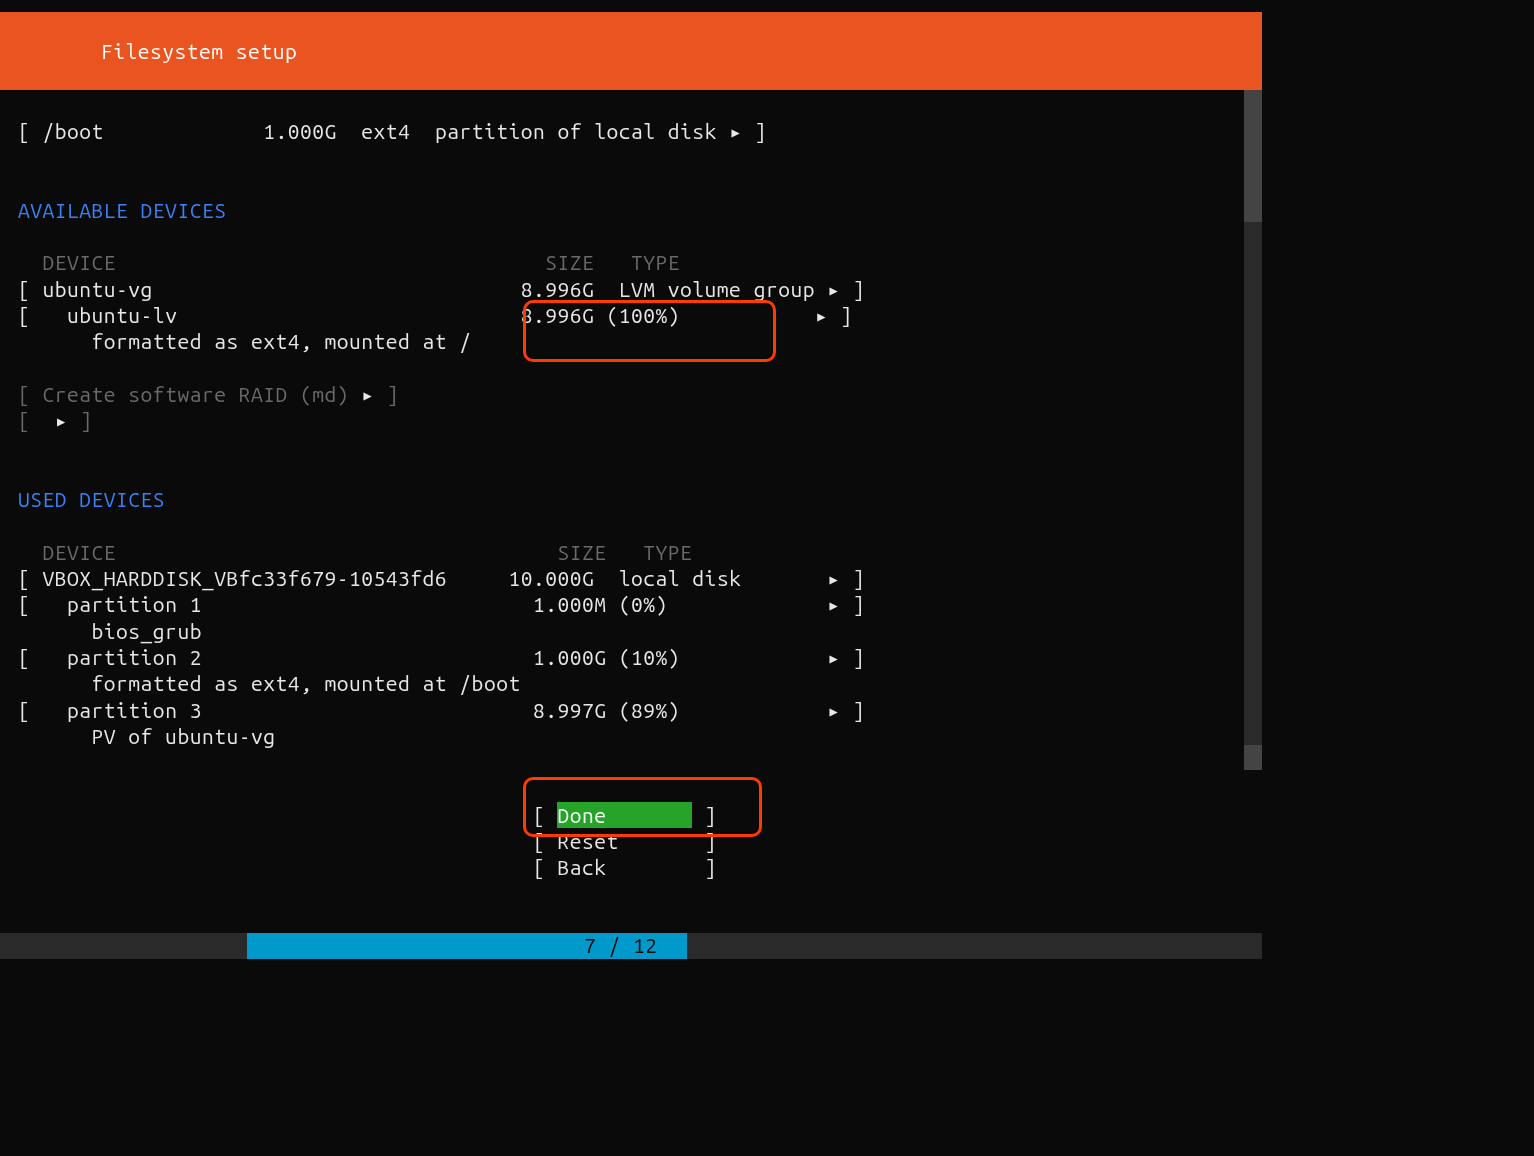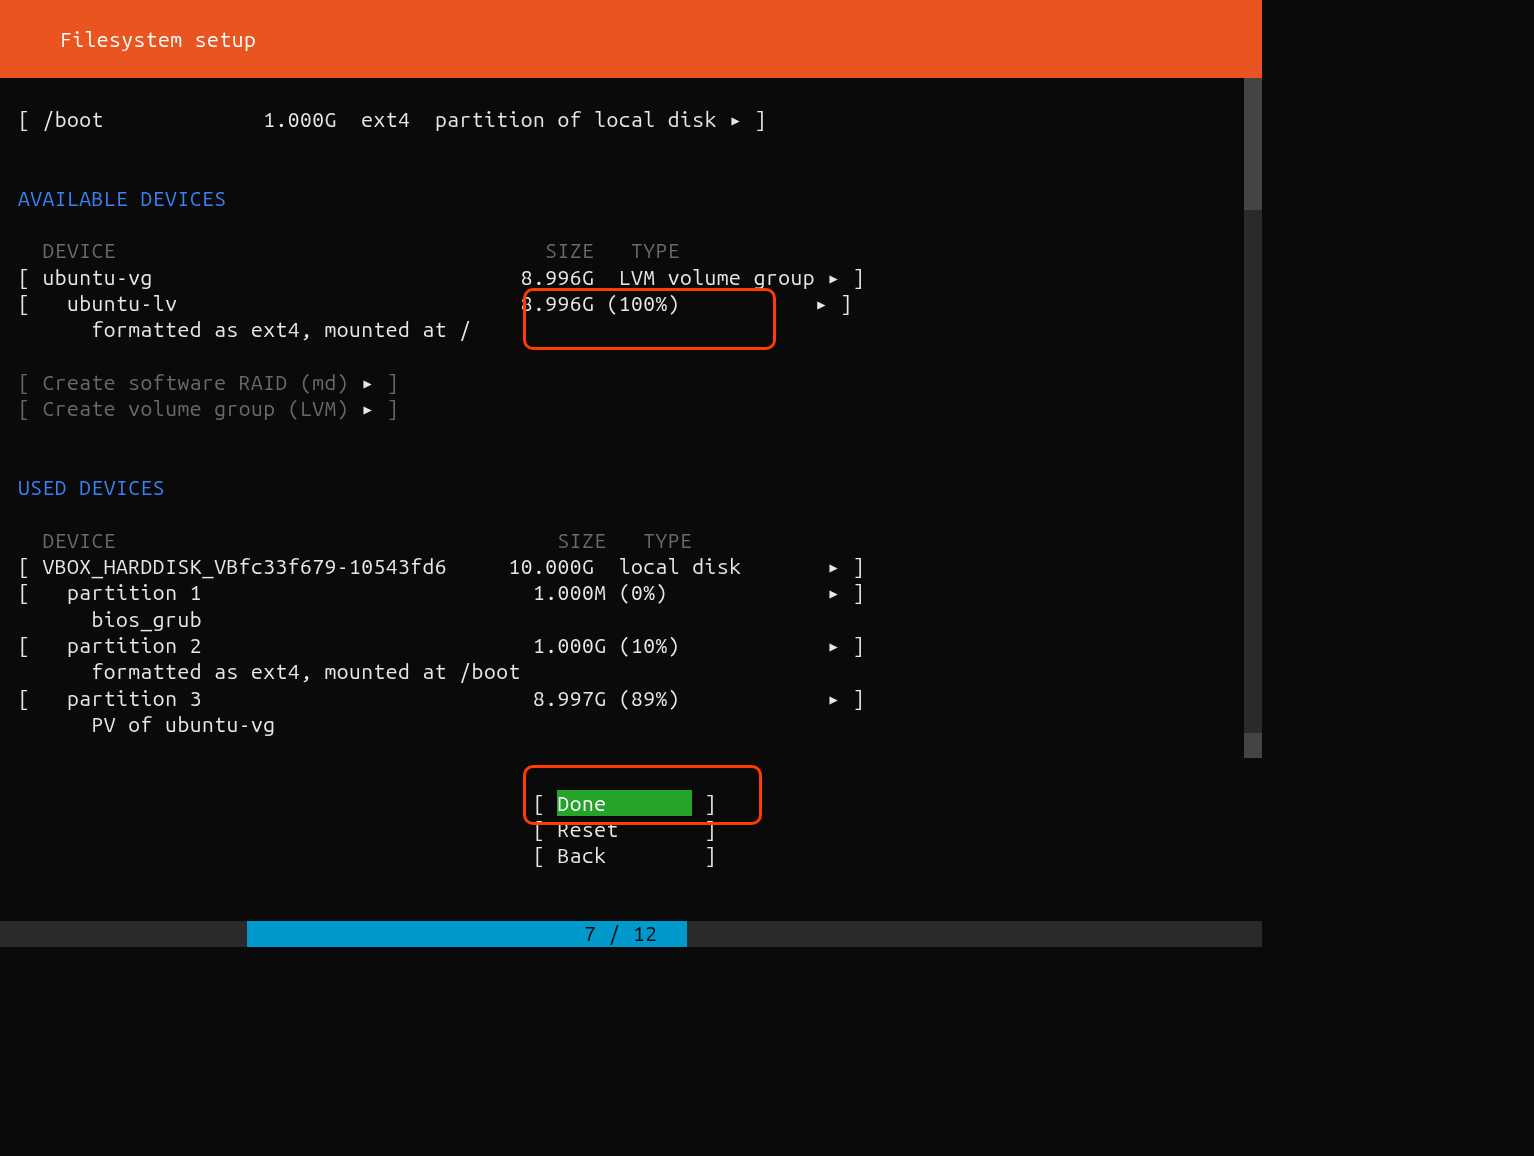--- a/index.html
+++ b/index.html
@@ -22,22 +22,23 @@
       width: 1262px;
       height: 947px;
       position: relative;
       background: #0a0a0a;
     }
     .header-bar {
       background: #e95420;
       height: 78px;
       display: flex;
       align-items: center;
-      padding-left: 60px;
+      padding-left: 101px;
       color: #ffffff;
+      margin-top: 12px;
     }
     .content {
       padding: 28px 18px 0 18px;
       line-height: 26.3px;
     }
     .row {
       display: flex;
       white-space: pre;
     }
     .dim {
@@ -169,21 +170,21 @@
       <span>      </span><span>formatted as ext4, mounted at /</span>
     </div>
 
     <div class="row">&nbsp;</div>
 
     <div class="row dim">
       <span>[ </span><span>Create software RAID (md)</span><span> </span><span class="triangle-icon dim">▸</span><span> ]</span>
     </div>
 
     <div class="row dim">
-      <span>[ </span><span>Create volume group (LVM)</span><span> </span><span class="triangle-icon dim">▸</span><span> ]</span>
+      <span>[ </span><span> </span><span class="triangle-icon dim">▸</span><span> ]</span>
     </div>
 
     <div class="row">&nbsp;</div>
     <div class="row">&nbsp;</div>
 
     <div class="row">
       <span class="bright">USED DEVICES</span>
     </div>
 
     <div class="row">&nbsp;</div>

